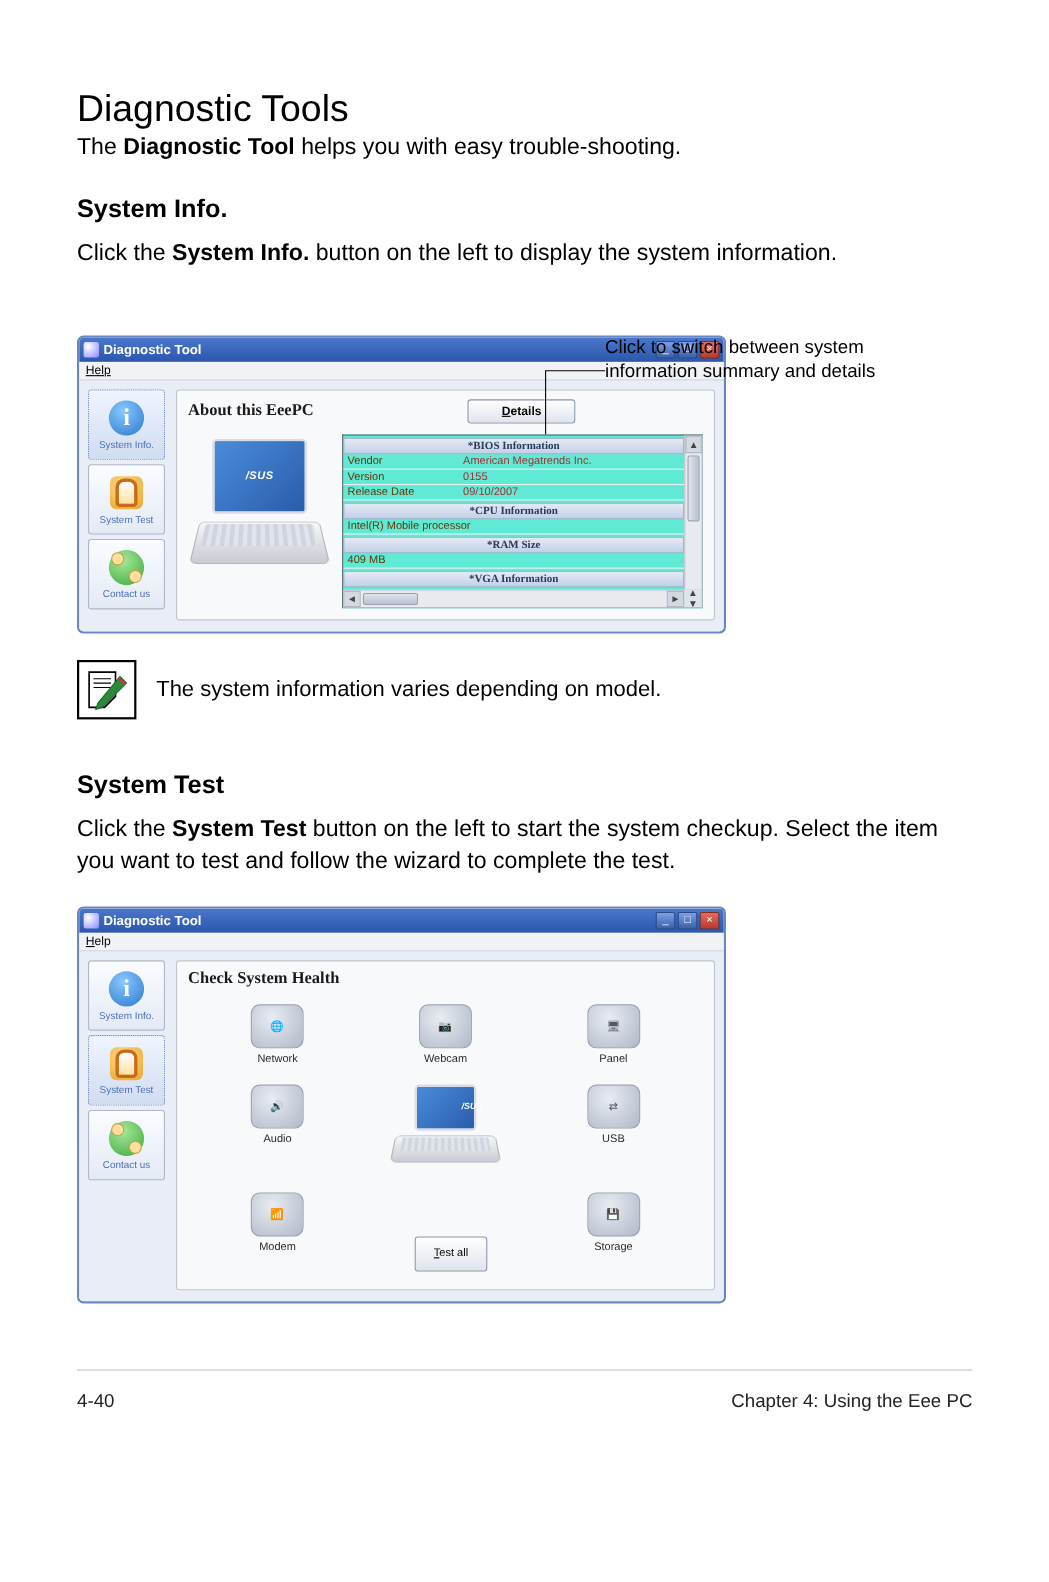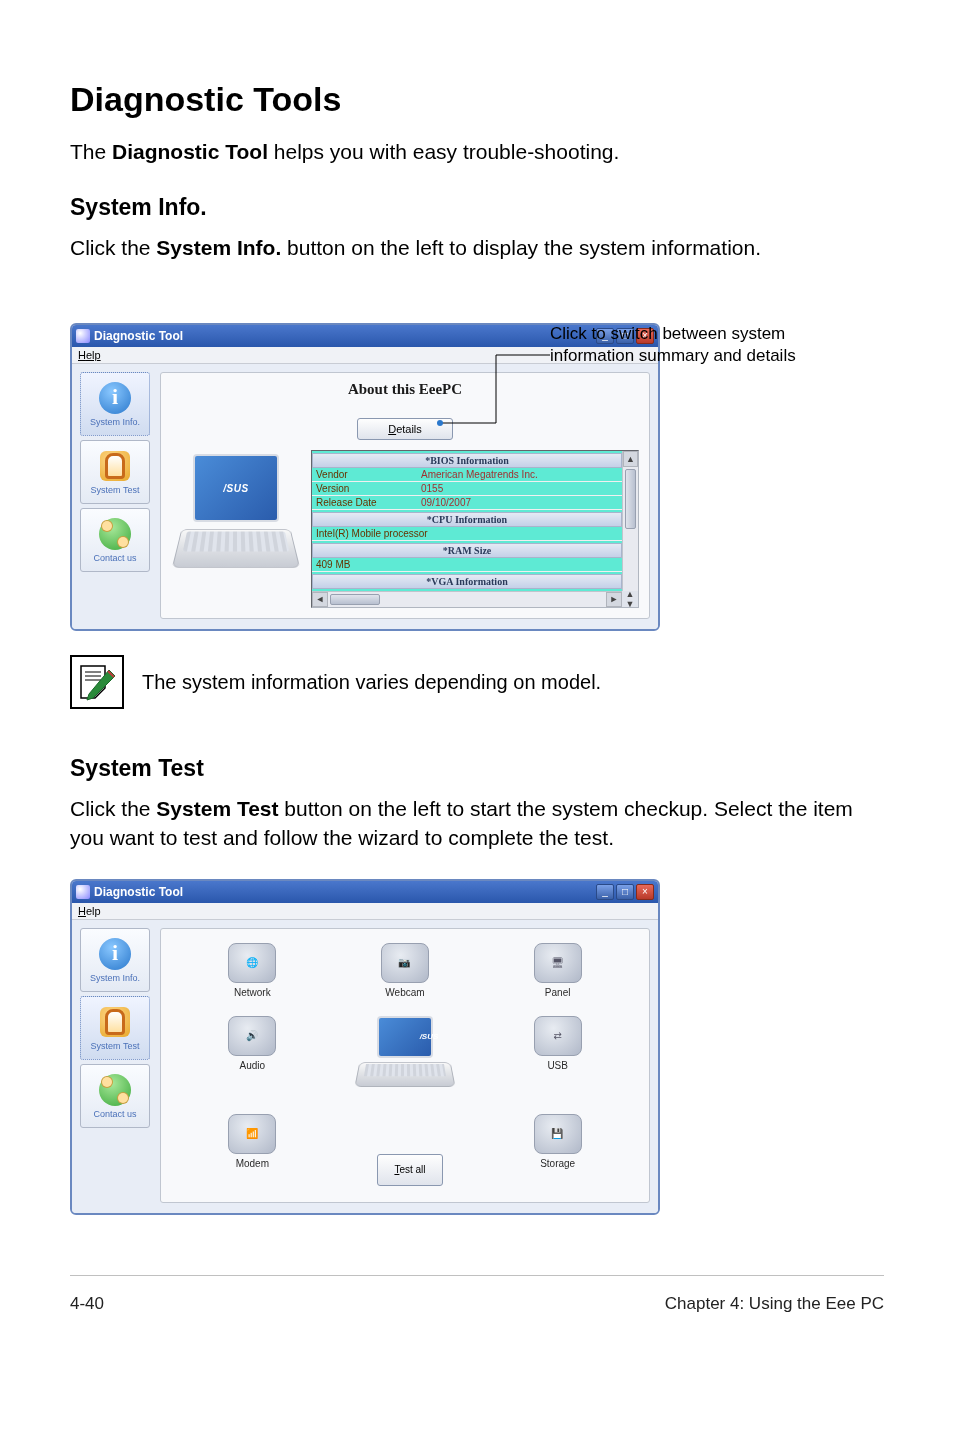--- a/index.html
+++ b/index.html
@@ -6,22 +6,21 @@
   body {
     font-family: Arial, Helvetica, sans-serif;
     background: #fff;
     width: 954px;
     margin: 0 auto;
     padding: 80px 70px 40px 70px;
     color: #000;
   }
   .main-title {
     font-size: 34px;
-    font-weight: bold;
-    margin-bottom: 18px;
+    font-weight: normal;
   }
   .intro-text {
     font-size: 21px;
     line-height: 1.4;
     margin-bottom: 28px;
   }
   .section-heading {
     font-size: 23px;
     font-weight: bold;
     margin-bottom: 12px;
@@ -183,30 +182,31 @@
     font-family: Georgia, "Times New Roman", serif;
     font-size: 15px;
     font-weight: bold;
     color: #1a1a1a;
   }
   .pane-header-row {
     display: flex;
     align-items: center;
     gap: 20px;
     margin-bottom: 10px;
-    flex-direction: column;
   }
   .details-btn {
+    margin-left: 120px;
     height: 22px;
     padding: 0 30px;
     font-size: 11px;
     border: 1px solid #8a98b0;
     border-radius: 3px;
     background: linear-gradient(#fefefe,#e0e4ec);
     cursor: pointer;
+    font-weight: bold;
   }
   .pane-split {
     display: flex;
     gap: 10px;
   }
   .laptop-img {
     width: 130px;
     height: 140px;
     position: relative;
   }
@@ -516,20 +516,21 @@
         <span>System Test</span>
       </div>
       <div class="side-btn">
         <div class="side-icon">
             <div class="contact-icon"></div>
           </div>
         <span>Contact us</span>
       </div>
     </div>
     <div class="content-pane">
+      <div class="pane-title" style="margin-bottom:8px">Check System Health</div>
       <div style="position:relative">
         <div class="health-grid">
           <div class="health-item">
             <div class="health-ico">🌐</div>
             <span>Network</span>
           </div>
           <div class="health-item">
             <div class="health-ico">📷</div>
             <span>Webcam</span>
           </div>

